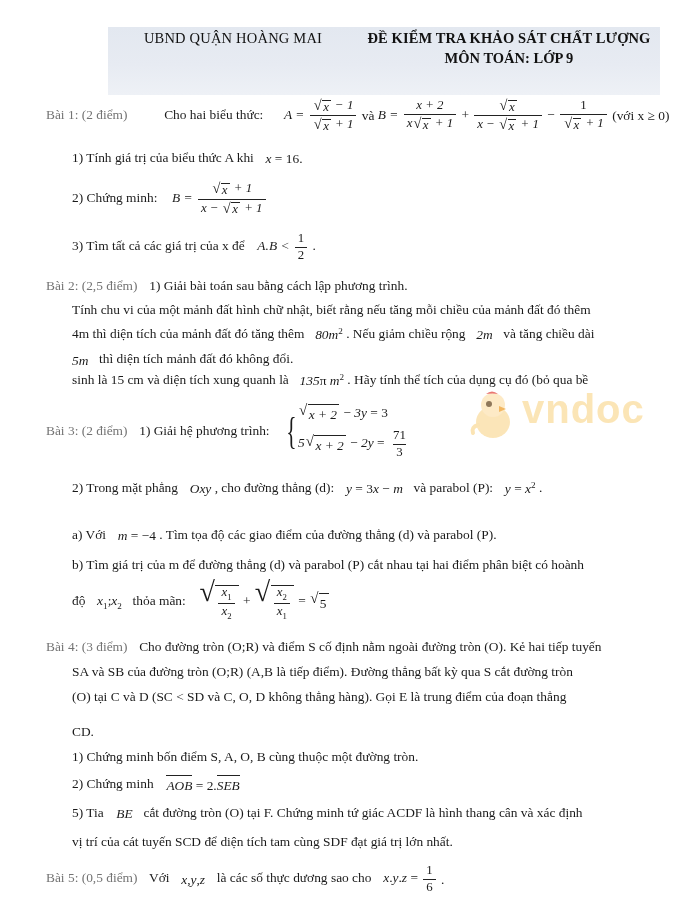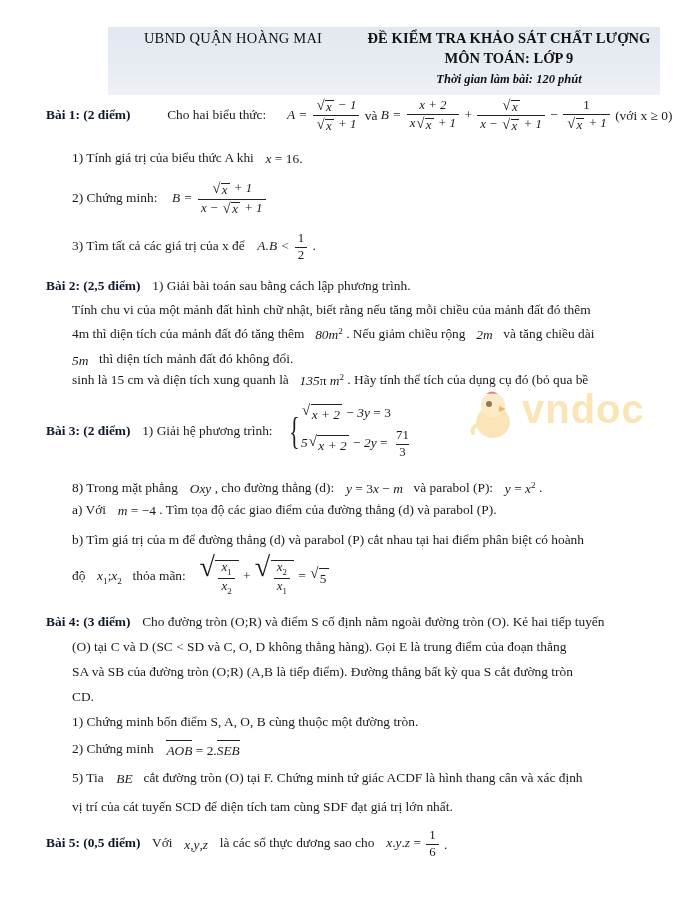--- a/index.html
+++ b/index.html
@@ -34,21 +34,21 @@
   .content{position:absolute;left:0;top:96px;width:679px;}
   .line{
     position:relative;
     font-size:13.4px;
     line-height:1.42;
     padding:0 18px 0 46px;
     margin:0;
     white-space:nowrap;
   }
   .indent1{padding-left:72px;}
-  .blk{font-weight:bold;color:#0f172a;}
+  .blk{font-weight:normal;color:#737373;}
   .sp{display:inline-block;width:14px;}
   .sp-lg{display:inline-block;width:30px;}
 
   
   .m{font-family:"Liberation Serif","DejaVu Serif",serif;font-style:italic;
      display:inline-block;vertical-align:middle;white-space:nowrap;}
   .mr{font-style:normal;}
   .frac{display:inline-flex;flex-direction:column;align-items:center;
         vertical-align:middle;margin:0 2px;font-size:.96em;line-height:1.08;}
   .frac>.num{padding:0 3px 1px 3px;}
@@ -77,21 +77,20 @@
 <div class="page">
 
   <div class="hdr-band"></div>
   <div class="header">
     <div class="hdr-left">
       <div class="hdr-l1">UBND QUẬN HOÀNG MAI</div>
     </div>
     <div class="hdr-right">
       <div class="hdr-r1">ĐỀ KIỂM TRA KHẢO SÁT CHẤT LƯỢNG</div>
       <div class="hdr-r2">MÔN TOÁN: LỚP 9</div>
-      <div class="hdr-r3">Thời gian làm bài: 120 phút</div>
     </div>
   </div>
 
   <div class="wm">
     <svg class="wm-chick" viewBox="0 0 58 52">
       <ellipse cx="27" cy="33" rx="17" ry="16" fill="#fbe3b0" opacity=".95"></ellipse>
       <circle cx="27" cy="16" r="12" fill="#fde9c4"></circle>
       <circle cx="23" cy="15" r="3" fill="#8a7152"></circle>
       <path d="M33 17 l7 3 -7 3 z" fill="#f2b45a"></path>
       <path d="M20 5 q6 -5 12 0 q-5 -1 -12 0z" fill="#e8706a"></path>
@@ -251,34 +250,34 @@
             <span class="frac">
                 <span class="num mr">71</span>
                 <span class="den mr">3</span>
               </span>
           </span>
         </span>
       </span>
     </p>
 
     <p class="line indent1" style="margin-top:18px">
-      <span>8) Trong mặt phẳng</span>
+      <span>2) Trong mặt phẳng</span>
       <span class="sp" style="width:5px"></span>
       <span class="m">Oxy</span>
       <span>, cho đường thẳng (d):</span>
       <span class="sp" style="width:5px"></span>
       <span class="m"><i>y</i> <span class="mr">= 3</span><i>x</i> <span class="mr">−</span> <i>m</i></span>
       <span class="sp" style="width:4px"></span>
       <span>và parabol (P):</span>
       <span class="sp" style="width:5px"></span>
       <span class="m"><i>y</i> <span class="mr">=</span> <i>x</i><sup class="e">2</sup></span>
       <span>.</span>
     </p>
 
-    <p class="line indent1" style="margin-top:1px">
+    <p class="line indent1" style="margin-top:26px">
       <span>a) Với</span>
       <span class="sp" style="width:5px"></span>
       <span class="m"><i>m</i> <span class="mr">= −4</span></span>
       <span>. Tìm tọa độ các giao điểm của đường thẳng (d) và parabol (P).</span>
     </p>
 
     <p class="line indent1" style="margin-top:10px">b) Tìm giá trị của m để đường thẳng (d) và parabol (P) cắt nhau tại hai điểm phân biệt có hoành</p>
 
     <p class="line indent1" style="margin-top:9px">
       <span>độ</span>
@@ -314,23 +313,23 @@
           </span>
       </span>
     </p>
 
     <p class="line" style="margin-top:16px">
       <span class="blk">Bài 4:</span>
       <span class="blk pts">(3 điểm)</span>
       <span class="sp" style="width:5px"></span>
       <span>Cho đường tròn (O;R) và điểm S cố định nằm ngoài đường tròn (O). Kẻ hai tiếp tuyến</span>
     </p>
+    <p class="line indent1" style="margin-top:6px">SA và SB của đường tròn (O;R) (A,B là tiếp điểm). Đường thẳng bất kỳ qua S cắt đường tròn</p>
     <p class="line indent1" style="margin-top:6px">(O) tại C và D (SC &lt; SD và C, O, D không thẳng hàng). Gọi E là trung điểm của đoạn thẳng</p>
-    <p class="line indent1" style="margin-top:6px">SA và SB của đường tròn (O;R) (A,B là tiếp điểm). Đường thẳng bất kỳ qua S cắt đường tròn</p>
-    <p class="line indent1" style="margin-top:6px">CD.</p>
+    <p class="line indent1" style="margin-top:16px">CD.</p>
     <p class="line indent1" style="margin-top:6px">1) Chứng minh bốn điểm S, A, O, B cùng thuộc một đường tròn.</p>
     <p class="line indent1" style="margin-top:8px">
       <span>2) Chứng minh</span>
       <span class="sp" style="width:6px"></span>
       <span class="m">
         <span style="border-top:1px solid #222;padding-top:0px;display:inline-block">AOB</span>
         <span class="mr">= 2.</span><span style="border-top:1px solid #222;display:inline-block">SEB</span>
       </span>
     </p>
     <p class="line indent1" style="margin-top:8px">

